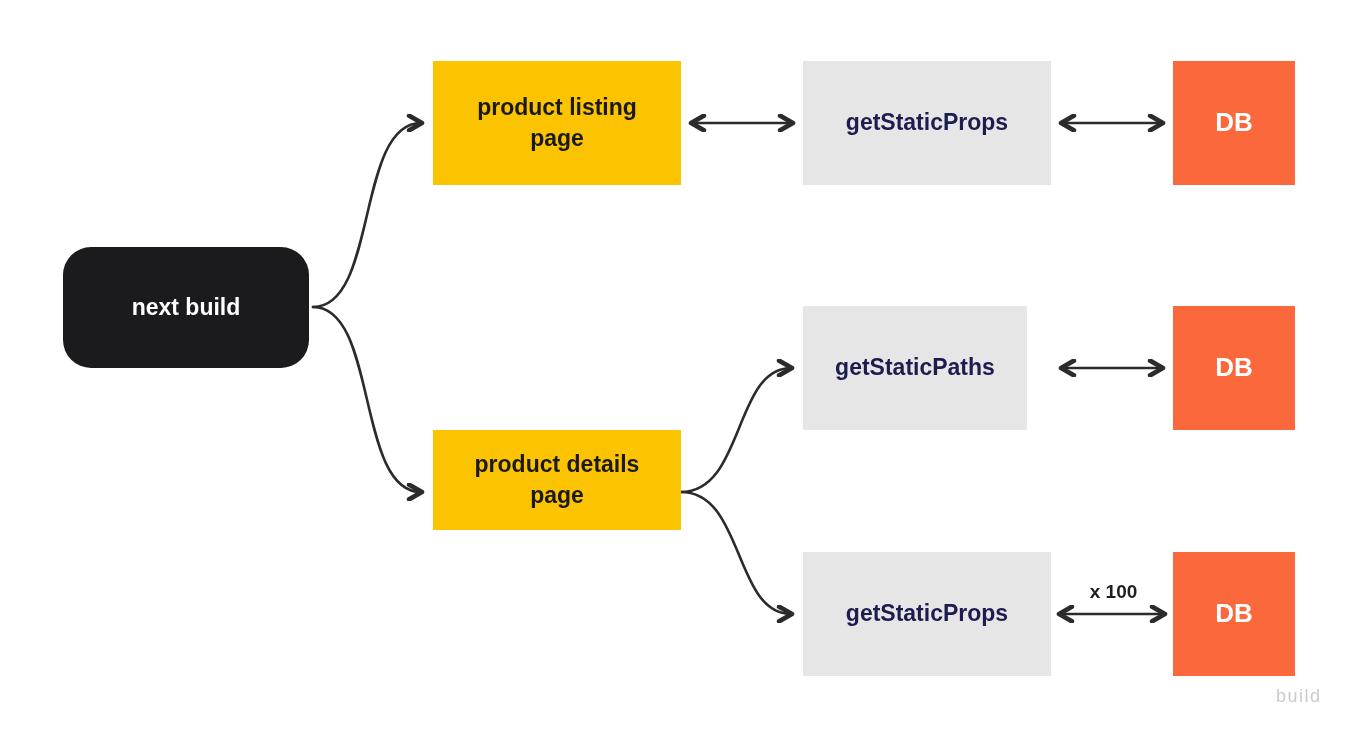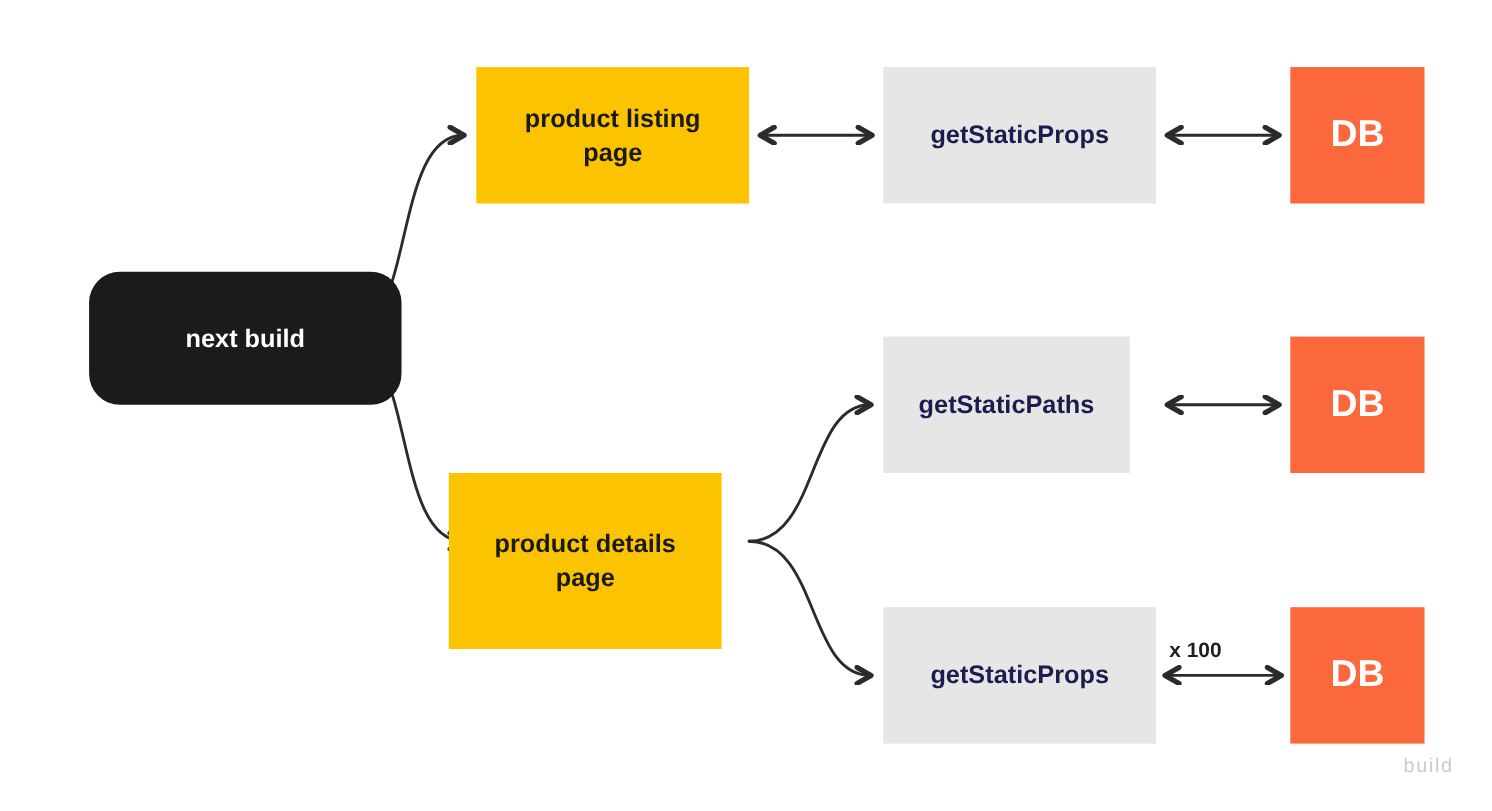--- a/index.html
+++ b/index.html
@@ -36,37 +36,37 @@
     font-size:23px;
     line-height:1.35;
     padding:6px 16px;
     user-select:none;
     font-weight:bold;
   }
   .node-rounded{border-radius:28px;}
   .node-black{background:var(--node-black);color:var(--text-white);}
   .node-yellow{background:var(--node-yellow);color:var(--text-dark);}
   .node-gray{background:var(--node-gray);color:var(--text-navy);}
-  .node-orange{background:var(--node-orange);color:var(--text-white);font-size:34px;}
+  .node-orange{background:var(--node-orange);color:var(--text-white);font-size:26px;}
 
   
-  .pos-next-build{left:63px;top:247px;width:284px;height:121px;margin-left:18px;}
+  .pos-next-build{left:63px;top:247px;width:246px;height:121px;}
   .pos-product-listing{left:433px;top:61px;width:248px;height:124px;}
   .pos-props-top{left:803px;top:61px;width:248px;height:124px;}
   .pos-db-top{left:1173px;top:61px;width:122px;height:124px;}
   .pos-paths-mid{left:803px;top:306px;width:224px;height:124px;}
   .pos-db-mid{left:1173px;top:306px;width:122px;height:124px;}
-  .pos-product-details{left:408px;top:430px;width:248px;height:160px;align-items:center;}
+  .pos-product-details{left:433px;top:430px;width:248px;height:100px;align-items:center;}
   .pos-props-bottom{left:803px;top:552px;width:248px;height:124px;}
   .pos-db-bottom{left:1173px;top:552px;width:122px;height:124px;}
 
   .edge-label{
     position:absolute;
     left:1052px;top:581px;width:112px;
-    text-align:left;
+    text-align:center;
     font-size:19px;font-weight:bold;
     color:var(--edge-label-text);
     user-select:none;
     padding-left:11px;
   }
   .watermark{
     position:absolute;
     left:1276px;top:686px;
     font-size:18px;
     letter-spacing:1.5px;

